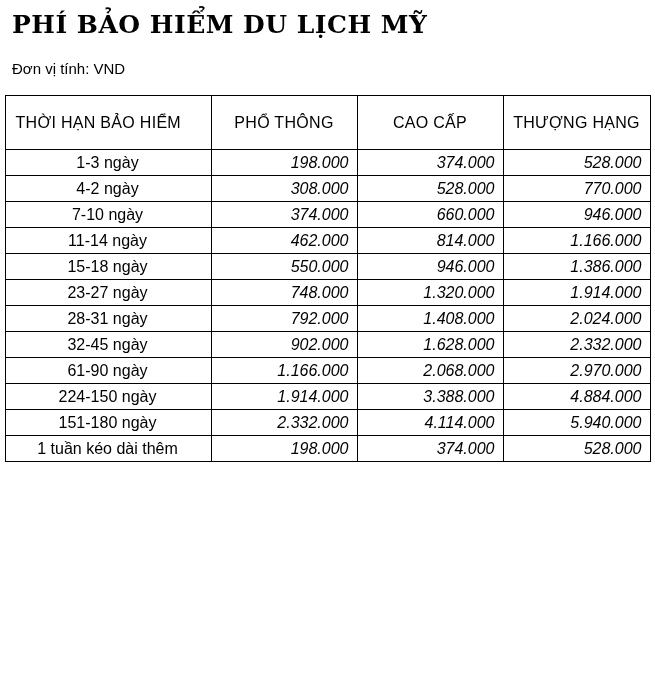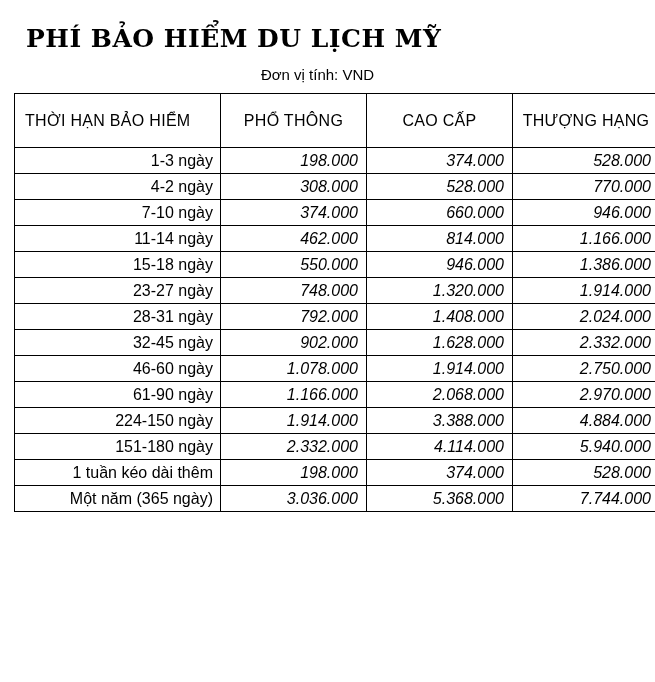--- a/index.html
+++ b/index.html
@@ -12,37 +12,37 @@
     height: 682px;
     font-family: "Liberation Sans", sans-serif;
     color: #000000;
     overflow: hidden;
   }
   .page {
     position: relative;
     width: 655px;
     height: 682px;
     box-sizing: border-box;
-    padding: 14px;
+    padding: 0;
   }
   .doc-title {
     font-family: "DejaVu Serif", serif;
     font-size: 25px;
     font-weight: bold;
     letter-spacing: 0.5px;
     padding: 10px 0 0 12px;
     margin: 0;
     line-height: 1.2;
     white-space: nowrap;
   }
   .unit-note {
-    text-align: center;
+    text-align: left;
     font-size: 15px;
     padding: 8px 20px 6px 0;
-    margin: 4px;
+    margin: 12px;
   }
   table.rate-table {
     border-collapse: collapse;
     width: 645px;
     margin: 0 auto;
     table-layout: fixed;
   }
   table.rate-table th,
   table.rate-table td {
     border: 1px solid #000000;
@@ -57,21 +57,21 @@
     height: 54px;
     vertical-align: middle;
     line-height: 1.25;
     letter-spacing: 0.3px;
   }
   table.rate-table thead th.col-term {
     text-align: left;
     padding-left: 10px;
   }
   table.rate-table tbody td.term {
-    text-align: right;
+    text-align: center;
     padding-left: 6px;
   }
   table.rate-table tbody td.num {
     text-align: right;
     padding-right: 8px;
     font-style: italic;
   }
   col.c1 { width: 206px; }
   col.c2 { width: 146px; }
   col.c3 { width: 146px; }
@@ -144,26 +144,20 @@
         <td class="num">1.408.000</td>
         <td class="num">2.024.000</td>
       </tr>
       <tr>
         <td class="term">32-45 ngày</td>
         <td class="num">902.000</td>
         <td class="num">1.628.000</td>
         <td class="num">2.332.000</td>
       </tr>
       <tr>
-        <td class="term">46-60 ngày</td>
-        <td class="num">1.078.000</td>
-        <td class="num">1.914.000</td>
-        <td class="num">2.750.000</td>
-      </tr>
-      <tr>
         <td class="term">61-90 ngày</td>
         <td class="num">1.166.000</td>
         <td class="num">2.068.000</td>
         <td class="num">2.970.000</td>
       </tr>
       <tr>
         <td class="term">224-150 ngày</td>
         <td class="num">1.914.000</td>
         <td class="num">3.388.000</td>
         <td class="num">4.884.000</td>
@@ -173,22 +167,16 @@
         <td class="num">2.332.000</td>
         <td class="num">4.114.000</td>
         <td class="num">5.940.000</td>
       </tr>
       <tr>
         <td class="term">1 tuần kéo dài thêm</td>
         <td class="num">198.000</td>
         <td class="num">374.000</td>
         <td class="num">528.000</td>
       </tr>
-      <tr>
-        <td class="term">Một năm (365 ngày)</td>
-        <td class="num">3.036.000</td>
-        <td class="num">5.368.000</td>
-        <td class="num">7.744.000</td>
-      </tr>
     </tbody>
   </table>
 
 </div>
 
 </body></html>

